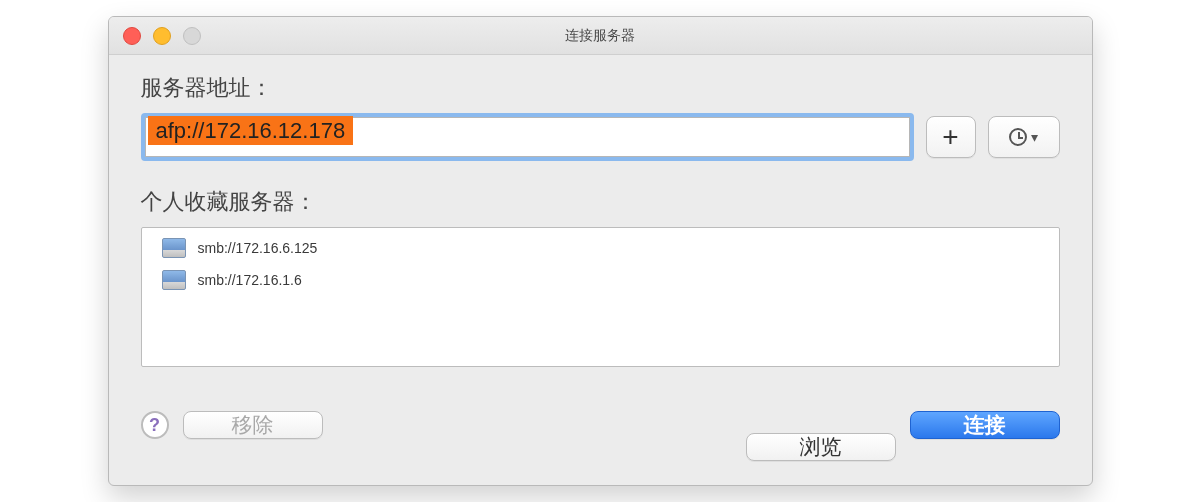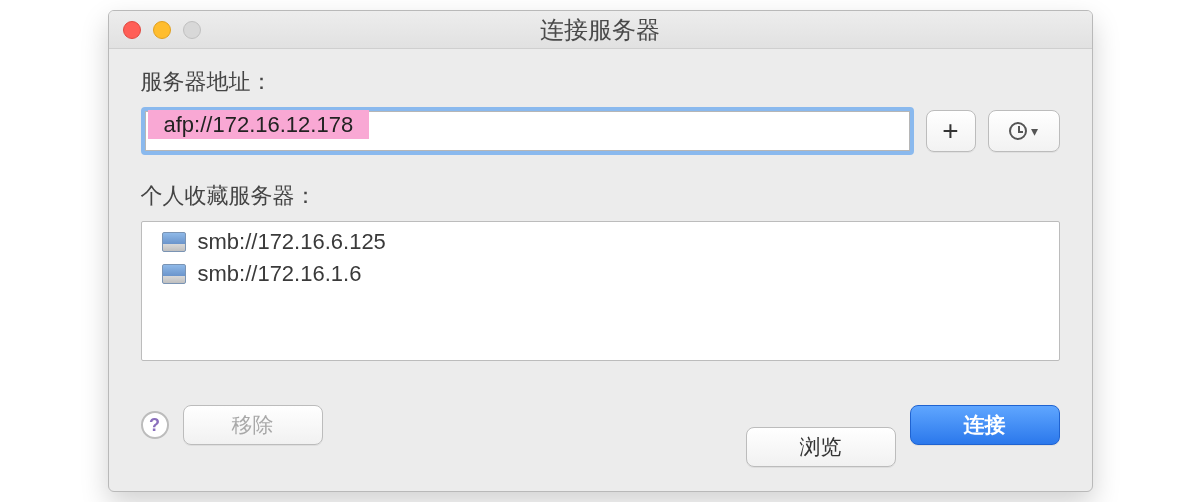--- a/index.html
+++ b/index.html
@@ -34,37 +34,37 @@
       left: 14px;
       top: 50%;
       transform: translateY(-50%);
       display: flex;
       gap: 12px;
     }
     .dot { width: 18px; height: 18px; border-radius: 50%; }
     .dot.red   { background:#ff5f57; border:1px solid #e04940; }
     .dot.amber { background:#ffbd2e; border:1px solid #e0a020; }
     .dot.grey  { background:#d8d8d8; border:1px solid #c0c0c0; }
-    .title { font-size:24px; color:#4a4a4a; }
+    .title { font-size:14px; color:#4a4a4a; }
     .panel { padding: 18px 32px 24px; }
     .label { font-size:22px; color:#444; margin-bottom:10px; }
     .addr-row { display:flex; align-items:center; gap:12px; margin-bottom: 26px; }
     .addr-focus {
       border:4px solid #8ab9ee;
       border-radius:4px;
       flex:1;
     }
     .addr-input {
       width:100%; height:40px;
       border:1px solid #b6b6b6;
       background:#fff;
       font-size:22px; color:#222;
       padding:0 2px;
     }
-    .addr-input .sel { background:#f9a8d4; padding:2px 16px; }
+    .addr-input .sel { background:#f97316; padding:2px 8px; }
     .mac-btn {
       height:42px;
       background:linear-gradient(#fff,#f2f2f2);
       border:1px solid #bcbcbc;
       border-radius:8px;
       display:flex; align-items:center; justify-content:center;
       color:#333;
       font-size:22px;
       box-shadow: 0 1px 0 rgba(0,0,0,0.05);
     }
@@ -77,40 +77,40 @@
     .fav-box{
       background:#fff;
       border:1px solid #bcbcbc;
       border-radius:2px;
       height:140px;
       padding:4px 0;
       margin-bottom: 22px;
     }
     .fav-item{
       display:flex; align-items:center; gap:12px;
-      padding:1px 20px; font-size:22px; color:#3a3a3a;
+      padding:1px 20px; font-size:14px; color:#3a3a3a;
       height:32px;
     }
     .srv-icon{
       width:24px;height:20px;
       background:linear-gradient(#8fb9e8,#6b95cc 60%,#d9d9d9 60%,#bfbfbf);
       border:1px solid #7a94b4;
       border-radius:2px;
       position:relative;
     }
     .footer{ display:flex; align-items:center; gap:14px; }
     .help{
       width:28px;height:28px;border-radius:50%;
       border:2px solid #bcbcbc; color:#8a6fbc;
       display:flex;align-items:center;justify-content:center;
       font-size:18px; font-weight:600; background:#fff;
     }
     .spacer{ flex:1; }
     .pill{
-      height:40px; border-radius:8px;
+      height:28px; border-radius:8px;
       display:flex;align-items:center;justify-content:center;
       font-size:21px;
       border:1px solid #bcbcbc;
       background:linear-gradient(#fff,#f1f1f1);
       box-shadow: 0 1px 0 rgba(0,0,0,0.06);
       padding:0 8px;
     }
     .remove-btn{ width:140px; color:#a8a8a8; }
     .browse-btn{ width:150px; color:#333;margin-top:44px; }
     .connect-btn{

